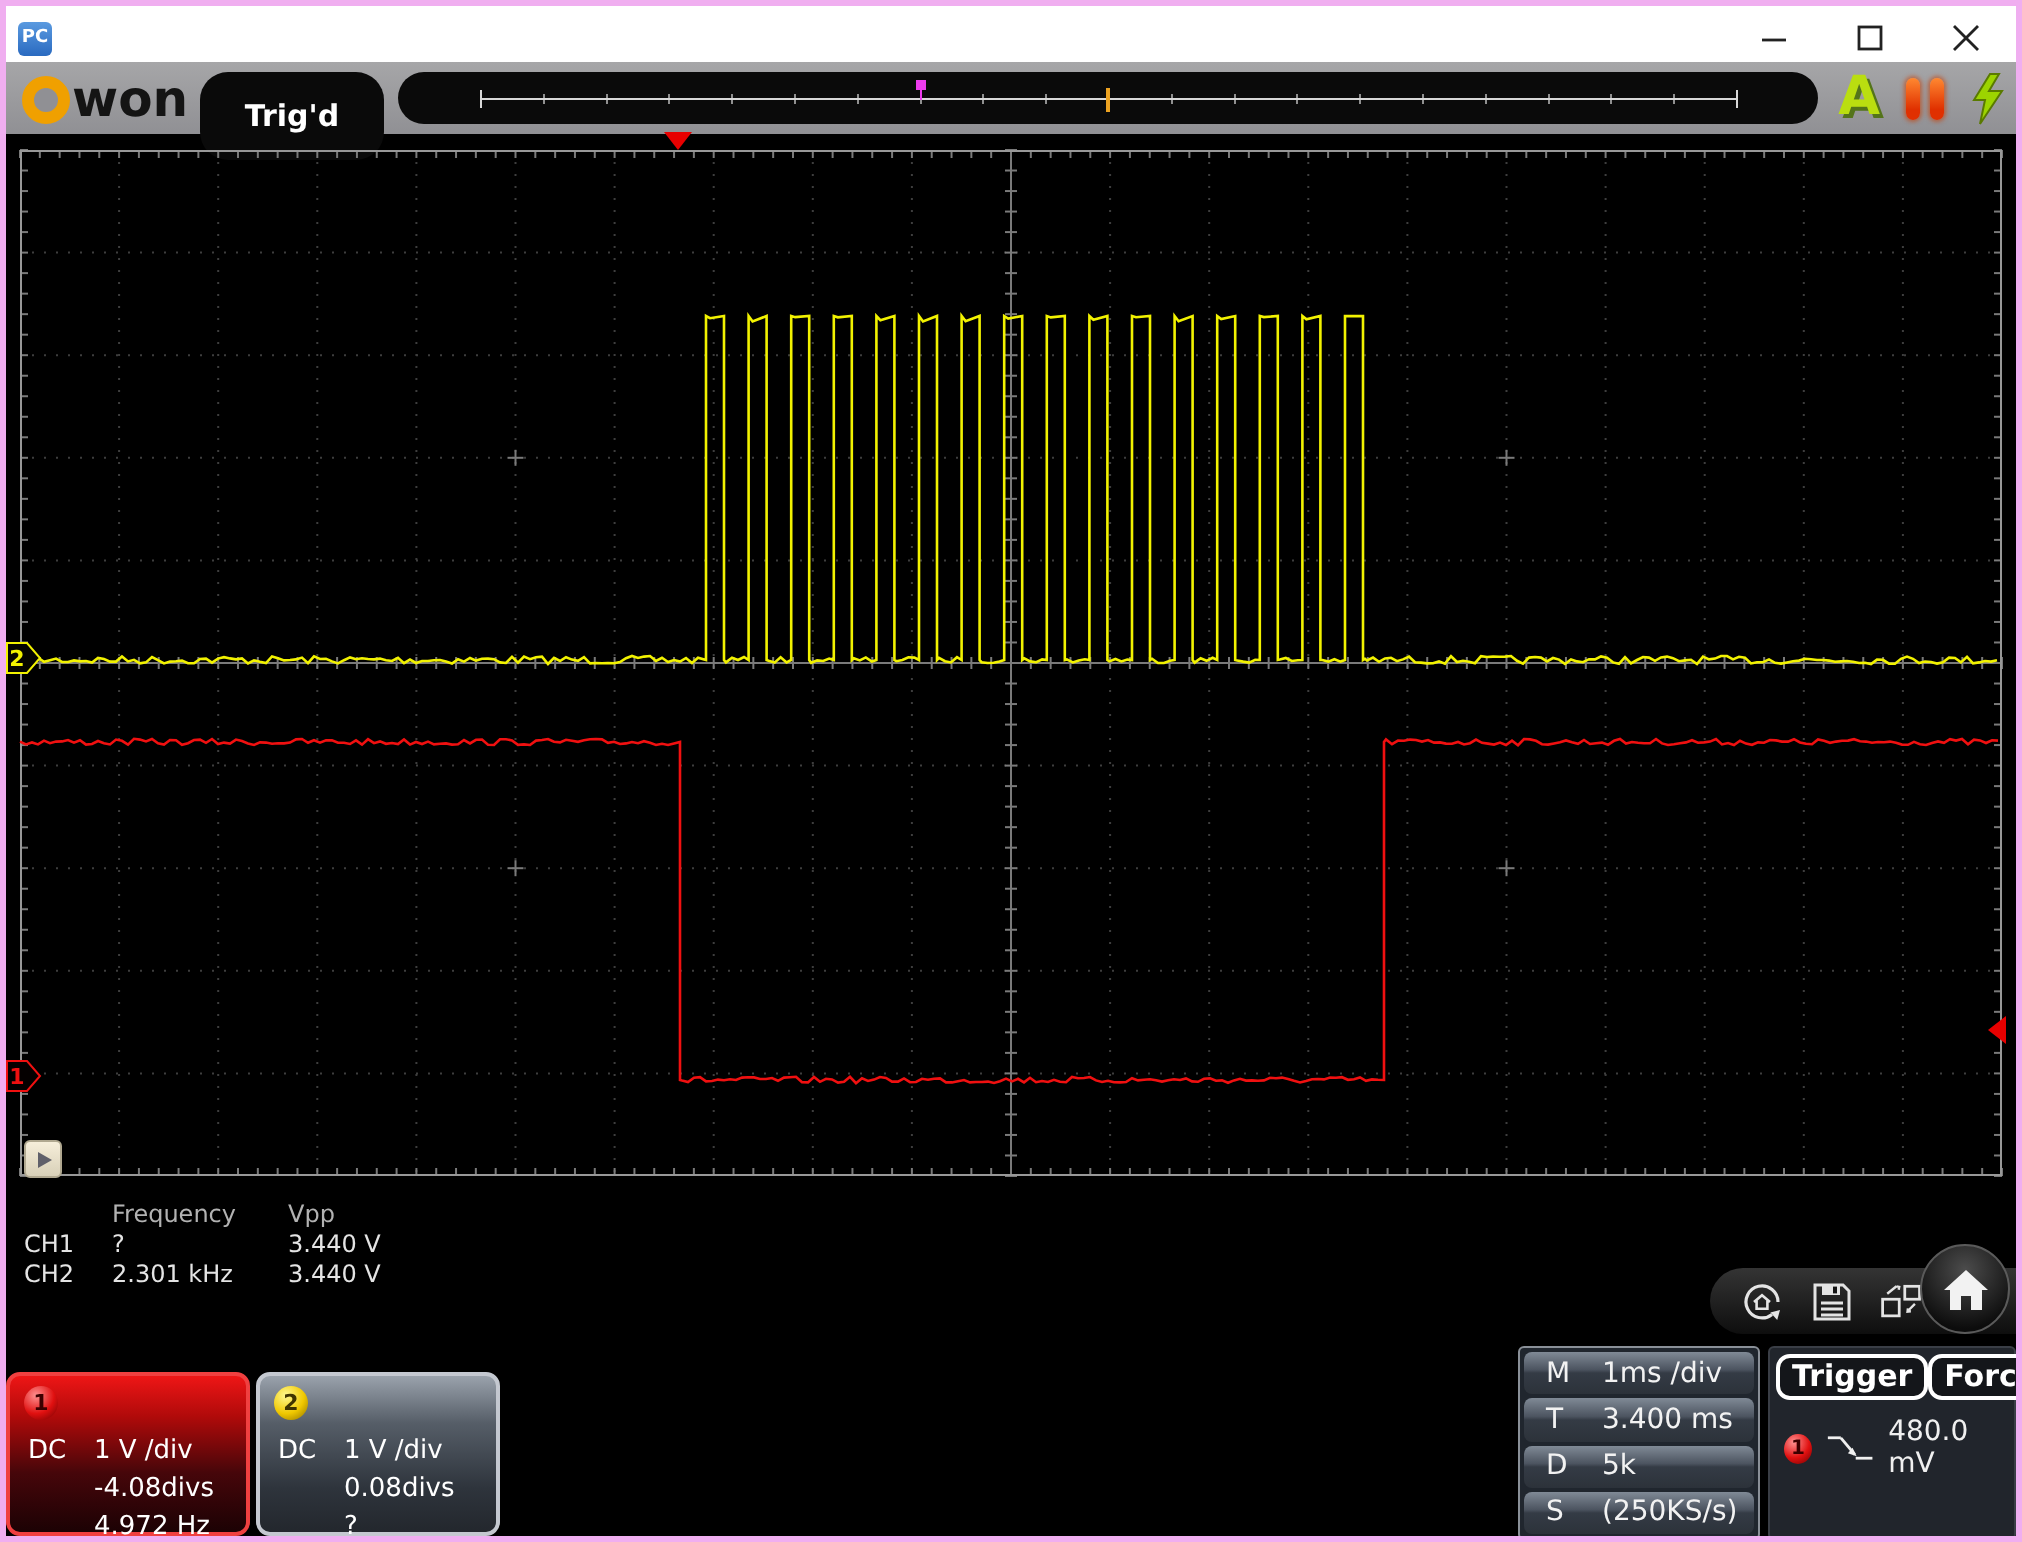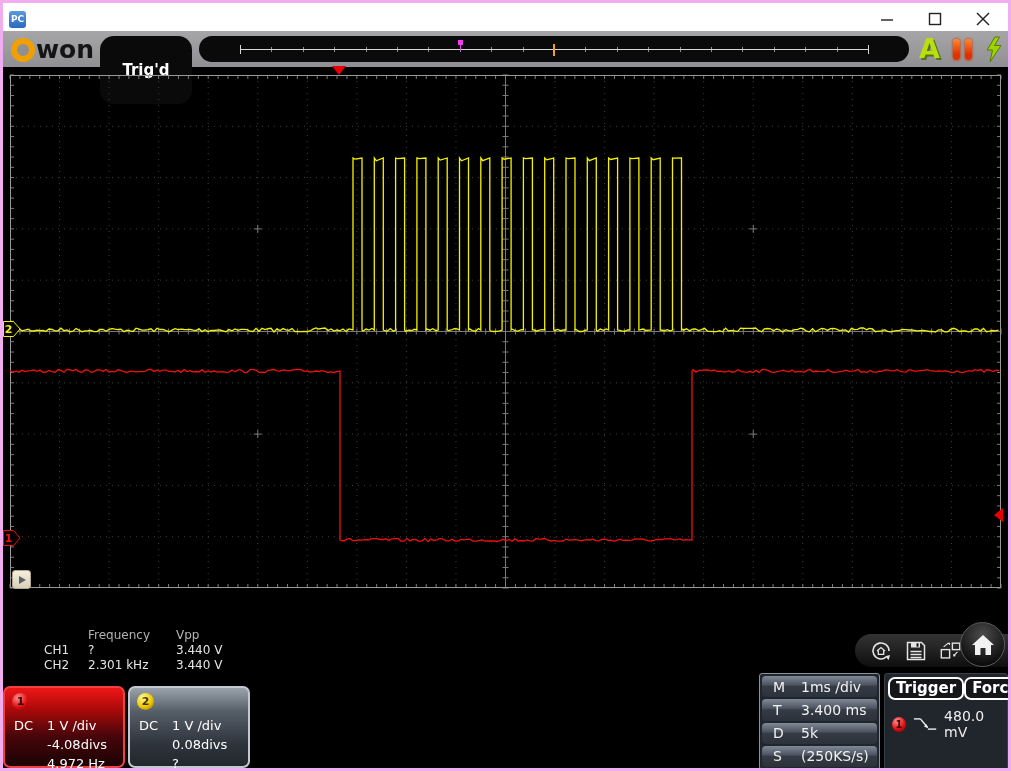--- a/index.html
+++ b/index.html
@@ -9,21 +9,21 @@
   .titlebar{position:absolute;left:0;top:0;width:100%;height:32px;background:#ffffff;display:flex;align-items:center;box-sizing:border-box;}
   .pc-icon{margin-left:6px;width:17px;height:17px;border-radius:3px;background:linear-gradient(#5a9ae0,#2a6ac0);color:#fff;font-size:9px;font-weight:bold;display:flex;align-items:center;justify-content:center;}
   .win-controls{margin-left:auto;display:flex;gap:26px;margin-right:14px;}
   .win-btn{width:22px;height:20px;display:flex;align-items:center;justify-content:center;cursor:pointer;}
 
   
   .toolbar{position:absolute;left:0;top:28px;width:100%;height:36px;background:linear-gradient(#a6a6a8,#909094);box-sizing:border-box;}
   .logo{position:absolute;left:8px;top:6px;display:flex;align-items:center;height:26px;}
   .logo-o{width:12px;height:12px;border:6px solid #f0a000;border-radius:50%;background:#909094;}
   .logo-txt{font-size:25px;font-weight:900;color:#141414;line-height:24px;margin-left:1px;letter-spacing:0;}
-  .trig-pill{position:absolute;left:97px;top:5px;height:44px;min-width:60px;background:#0a0a0a;color:#fff;font-weight:bold;font-size:15px;border-radius:14px;display:flex;align-items:center;justify-content:center;padding:12px 16px;}
+  .trig-pill{position:absolute;left:97px;top:5px;height:44px;min-width:60px;background:#0a0a0a;color:#fff;font-weight:bold;font-size:15px;border-radius:14px;display:flex;align-items:center;justify-content:center;padding:0 16px;}
   .hbar{position:absolute;left:196px;top:5px;width:710px;height:26px;background:#0a0a0a;border-radius:13px;}
   .hbar-line{position:absolute;left:41px;right:40px;top:13px;height:1px;background:#d8d8d8;}
   .hbar-ticks{position:absolute;left:41px;right:40px;top:11px;height:5px;background:repeating-linear-gradient(90deg,rgba(255,255,255,.55) 0 1px,transparent 1px 31.4px);}
   .hbar-line::before,.hbar-line::after{content:"";position:absolute;top:-4px;width:1px;height:9px;background:#d8d8d8;}
   .hbar-line::before{left:0;} .hbar-line::after{right:0;}
   .hbar-pin{position:absolute;top:4px;width:5px;height:5px;background:#ee3cee;}
   .hbar-pin::after{content:"";position:absolute;left:2px;top:5px;width:1px;height:5px;background:#ee3cee;}
   .hbar-orange{position:absolute;top:8px;width:2px;height:12px;background:#eca221;}
   .tool-icons{position:absolute;right:6px;top:0;height:36px;display:flex;align-items:center;gap:13px;}
   .icon-a{font-size:27px;font-weight:900;color:#bade10;text-shadow:2px 2px 0 #54741a;line-height:30px;}
@@ -33,21 +33,21 @@
   
   .scope{position:absolute;left:7px;top:72px;width:991px;height:513px;}
   .scope svg.plot{position:absolute;left:0;top:0;overflow:visible;}
   .trig-top{position:absolute;top:-9px;width:0;height:0;border-left:7px solid transparent;border-right:7px solid transparent;border-top:9px solid #e80000;}
   .trig-level{position:absolute;left:984px;width:0;height:0;border-top:7px solid transparent;border-bottom:7px solid transparent;border-right:9px solid #e80000;}
   .ch-tag{position:absolute;left:-7px;width:18px;height:16px;}
   .play-btn{position:absolute;left:2px;top:495px;width:17px;height:17px;background:linear-gradient(#f6eeda,#d8d0b8);border:1px solid #b0a890;border-radius:3px;display:flex;align-items:center;justify-content:center;}
   .play-btn::after{content:"";border-left:7px solid #60606a;border-top:4px solid transparent;border-bottom:4px solid transparent;margin-left:2px;}
 
   
-  .meas{position:absolute;left:9px;top:625px;display:grid;grid-template-columns:44px 88px 100px;font-size:12px;color:#e4e4e4;line-height:15px;margin-left:32px;}
+  .meas{position:absolute;left:9px;top:597px;display:grid;grid-template-columns:44px 88px 100px;font-size:12px;color:#e4e4e4;line-height:15px;}
   .meas .hdr{color:#b2b2b2;}
 
   
   .iconbar{position:absolute;left:852px;top:631px;width:153px;height:33px;background:linear-gradient(#343434,#0e0e0e);border-radius:17px 0 0 17px;display:flex;align-items:center;gap:11px;padding-left:14px;box-sizing:border-box;}
   .iconbar .ib{width:24px;height:24px;display:flex;align-items:center;justify-content:center;cursor:pointer;}
   .home-circle{position:absolute;left:957px;top:619px;width:45px;height:45px;border-radius:50%;background:radial-gradient(circle at 50% 28%,#4c4c4c,#0c0c0c 78%);border:1px solid #5a5a5a;display:flex;align-items:center;justify-content:center;box-sizing:border-box;cursor:pointer;}
 
   
   .chpanel{position:absolute;top:683px;width:122px;height:82px;border-radius:7px;box-sizing:border-box;color:#fff;font-size:13px;cursor:pointer;}
   .chpanel.ch1{left:0;background:linear-gradient(180deg,#ee1616 0%,#b00a0a 26%,#46060a 62%,#1c0204 100%);border:2px solid #f04040;}

